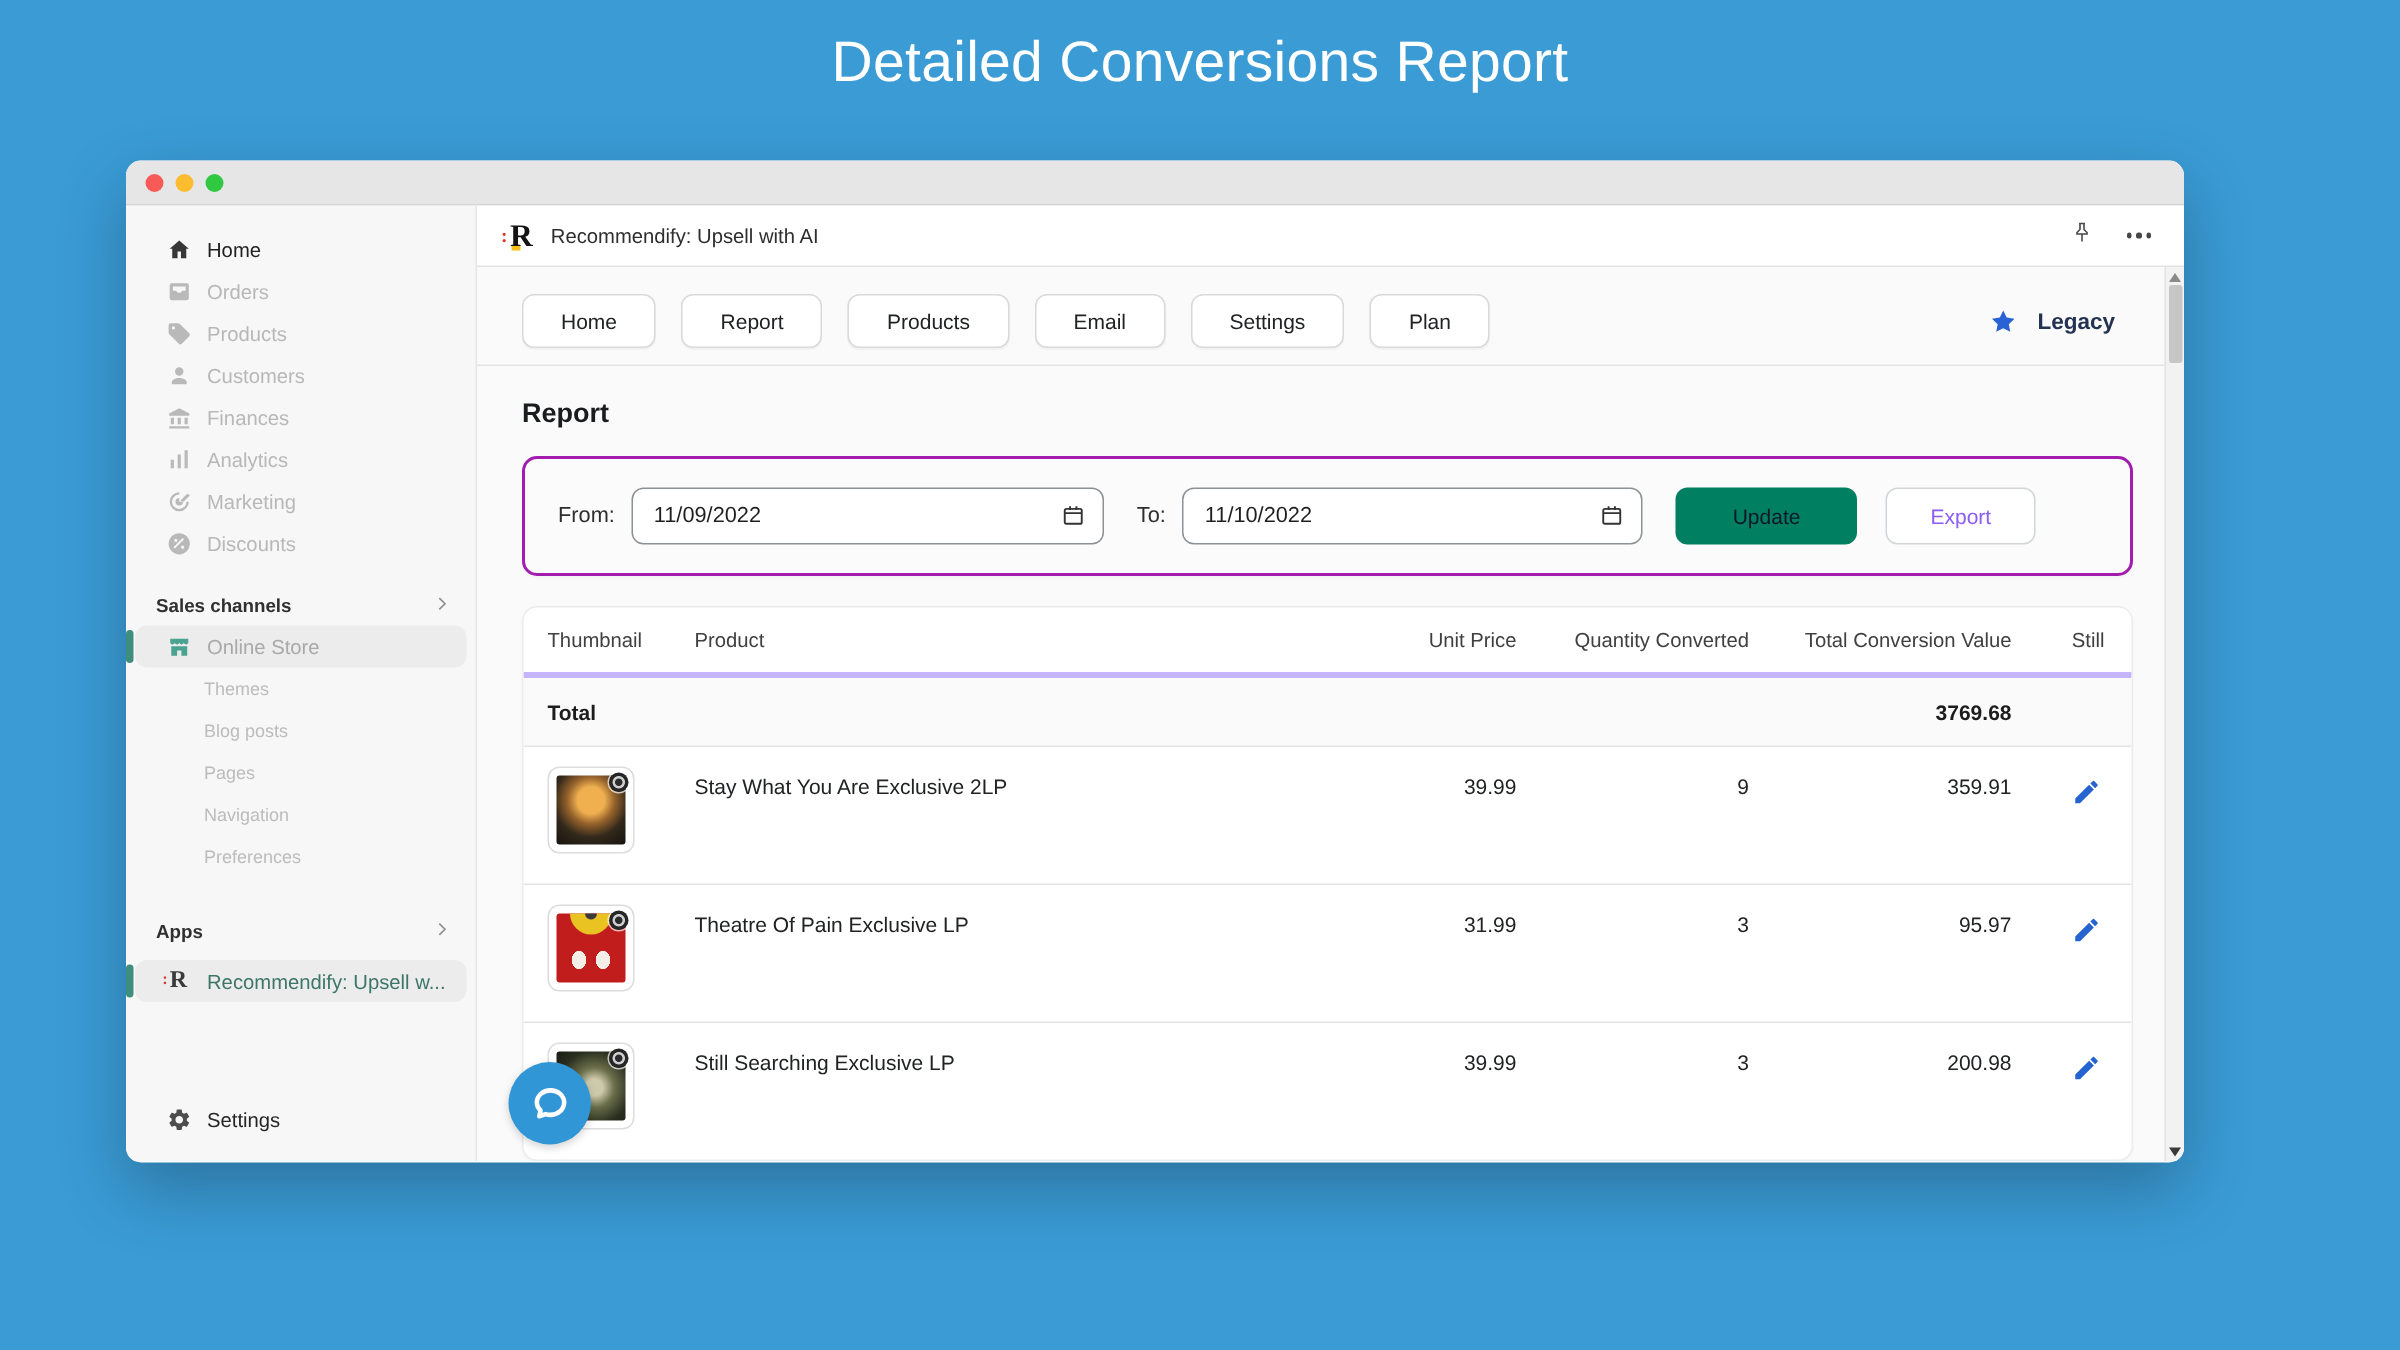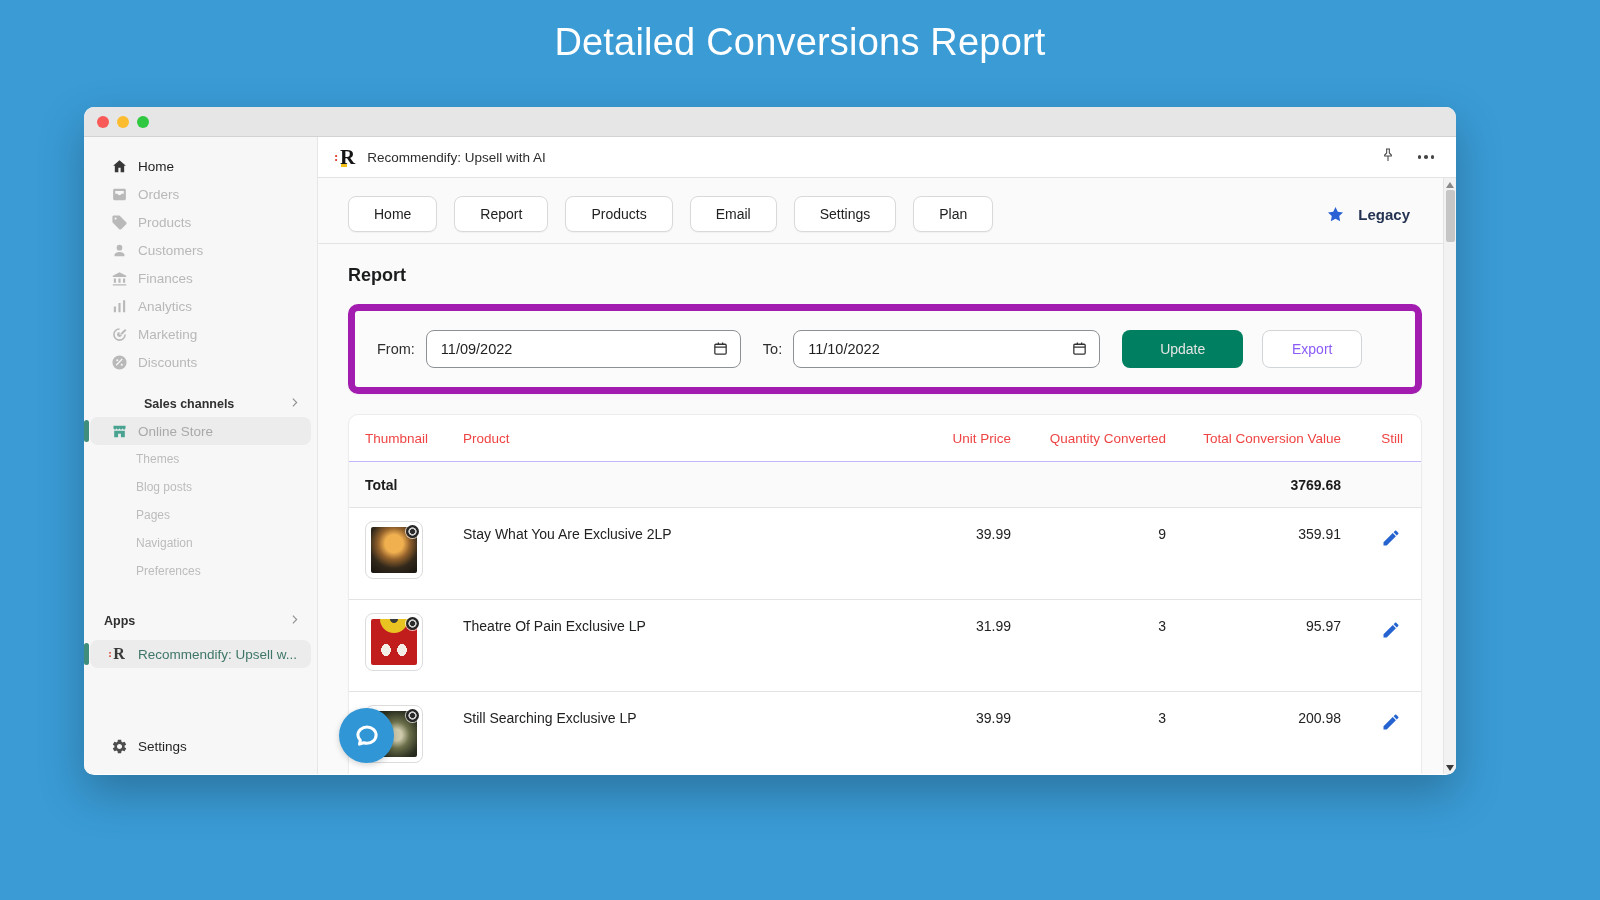--- a/index.html
+++ b/index.html
@@ -123,55 +123,55 @@
   }
   .legacy { margin-left:auto; display:flex; align-items:center; gap:13px; }
   .legacy svg { width:19px; height:19px; fill:#2a62d6; }
   .legacy-label { font-size:15px; font-weight:700; color:#253353; }
   .toolbar-divider { border-bottom:1px solid #e4e4e4; margin-top:11px; }
 
   .report-heading { font-size:18px; font-weight:700; color:#1a1c1d; margin:21px 0 0 30px; }
 
   
   .filter-card {
-    margin:18px 34px 0 30px; background:#fbfbfb; border:7px solid #a21caf;
+    margin:18px 34px 0 30px; background:#fbfbfb; border:2px solid #a21caf;
     border-radius:10px; padding:19px 22px; display:flex; align-items:center;
     box-shadow:0 1px 2px rgba(0,0,0,.03);
   }
   .f-label { font-size:14.5px; color:#2e2e2e; margin-right:11px; }
   .date-wrap { position:relative; margin-right:22px; }
   .date-input {
     width:315px; height:38px; border:1px solid #8c9196; border-radius:8px;
     background:#fff; font-size:14.5px; color:#1f1f1f; padding:0 38px 0 14px;
     font-family:"Liberation Sans", sans-serif;
   }
   .date-wrap.small .date-input { width:307px; }
   .cal-icon { position:absolute; right:12px; top:10px; width:17px; height:17px; }
   .cal-icon svg { width:17px; height:17px; fill:none; stroke:#333; stroke-width:1.8; }
   .btn-update {
-    width:121px; height:38px; background:#008060; color:#e5e5e5; border:none;
+    width:121px; height:38px; background:#008060; color:#0f172a; border:none;
     border-radius:8px; font-size:14px; cursor:pointer; margin-right:19px;
     font-family:"Liberation Sans", sans-serif;
   }
   .btn-export {
     width:100px; height:38px; background:#fff; color:#8b5cf6;
     border:1px solid #d2d5d8; border-radius:8px; font-size:14px; cursor:pointer;
     font-family:"Liberation Sans", sans-serif;
   }
 
   
   .table-card {
     margin:20px 34px 0 30px; background:#fff; border:1px solid #ececec;
     border-radius:10px; box-shadow:0 1px 2px rgba(0,0,0,.03); overflow:hidden;
   }
   .tgrid {
     display:grid; grid-template-columns:98px 1fr 130px 155px 175px 62px;
     padding:0 18px 0 16px; align-items:center;
   }
-  .thead { height:47px; border-bottom:1px solid #c4b5fd; font-size:13.5px; color:#ef4444; }
+  .thead { height:47px; border-bottom:4px solid #c4b5fd; font-size:13.5px; color:#404040; }
   .num { text-align:right; }
   .total-row { height:46px; background:#fafafa; border-bottom:1px solid #e3e3e3; font-size:14px; font-weight:700; color:#1c1c1c; }
   .prow { border-bottom:1px solid #e3e3e3; align-items:start; padding-top:13px; padding-bottom:20px; }
   .prow:last-child { border-bottom:none; }
   .pcell { font-size:14px; color:#202223; padding-top:5px; }
   .thumb {
     width:58px; height:58px; border:1px solid #dcdcdc; border-radius:8px;
     background:#fff; position:relative; display:flex; align-items:center; justify-content:center;
   }
   .art { width:46px; height:46px; border-radius:2px; position:relative; }
@@ -278,21 +278,21 @@
       </div>
       <div class="side-item">
         <span class="sicon">
           <svg viewBox="0 0 24 24">
               <path d="M12 2a10 10 0 1 0 10 10A10 10 0 0 0 12 2zM8.8 7.3a1.5 1.5 0 1 1-1.5 1.5 1.5 1.5 0 0 1 1.5-1.5zm6.4 9.4a1.5 1.5 0 1 1 1.5-1.5 1.5 1.5 0 0 1-1.5 1.5zm-7.4-.2-1.3-1.3 8.7-8.7 1.3 1.3z"></path>
             </svg>
         </span>
         <span>Discounts</span>
       </div>
 
-      <div class="section-head" style="margin-top:15px;margin-left:40px;">
+      <div class="section-head" style="margin-top:15px;">
         <span>Sales channels</span>
         <span class="chev">
           <svg viewBox="0 0 24 24">
               <polyline points="9 5 16 12 9 19"></polyline>
             </svg>
         </span>
       </div>
 
       <div class="side-item side-row-active online-store">
         <span class="indicator"></span>

